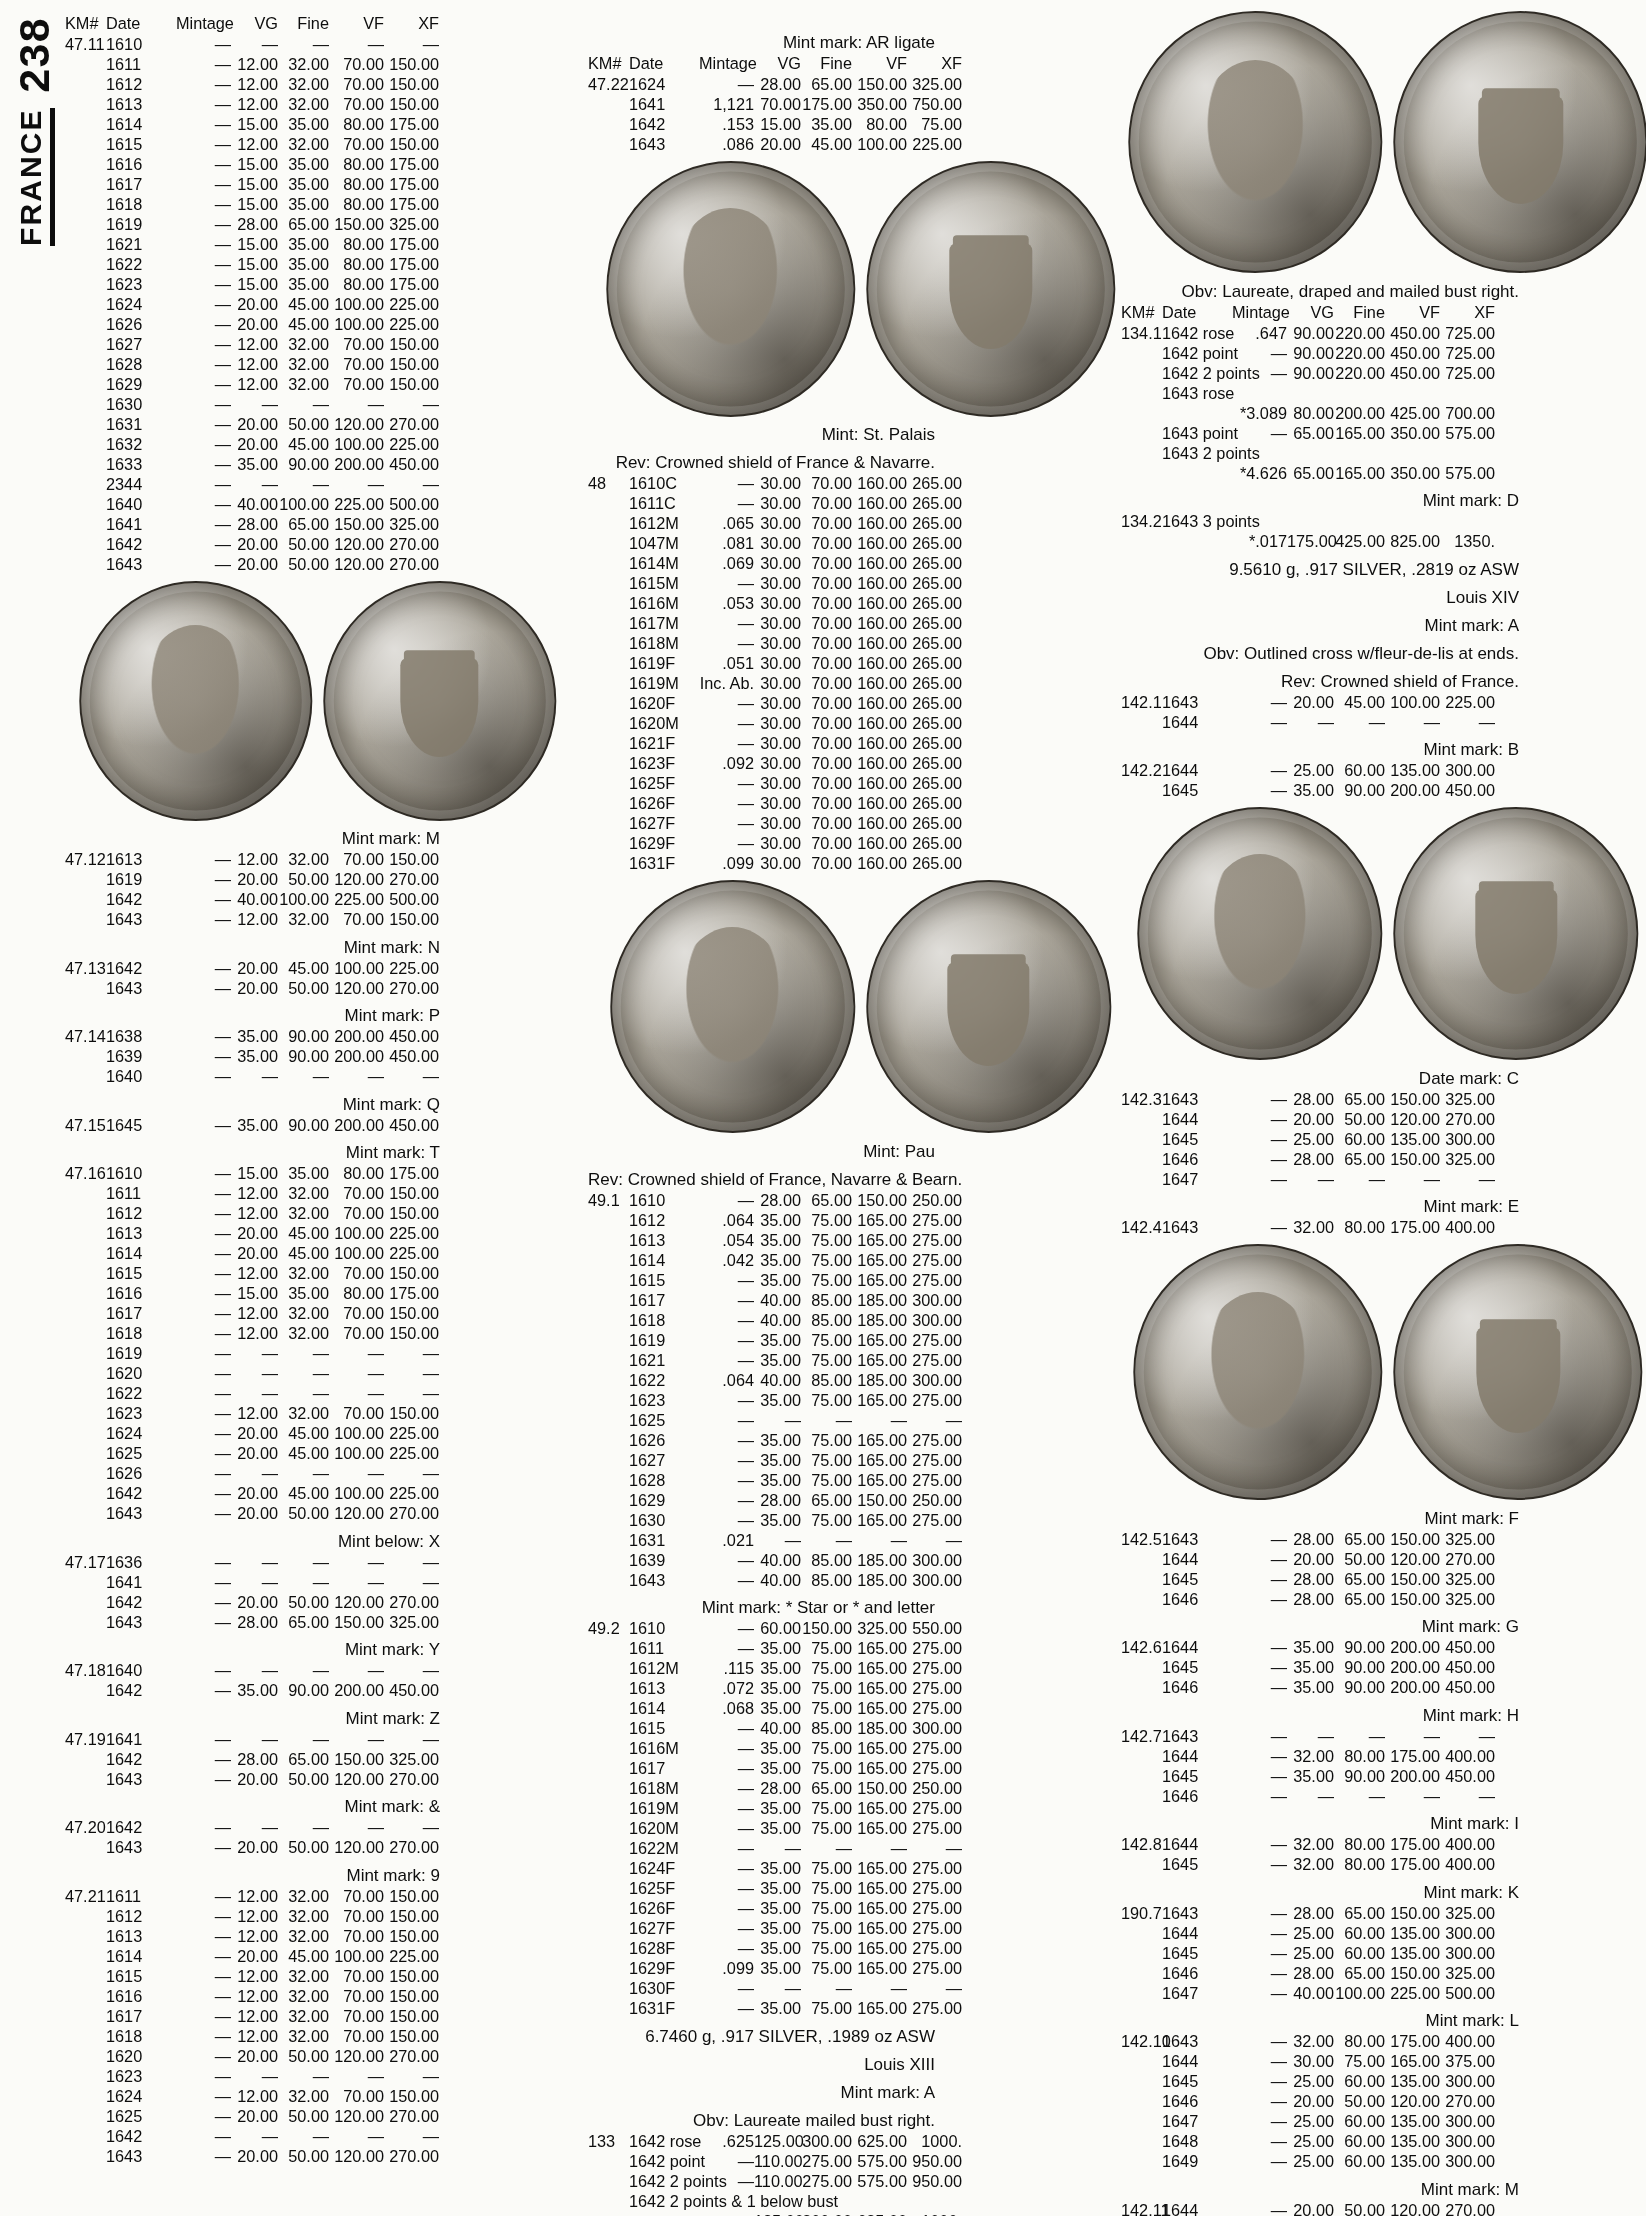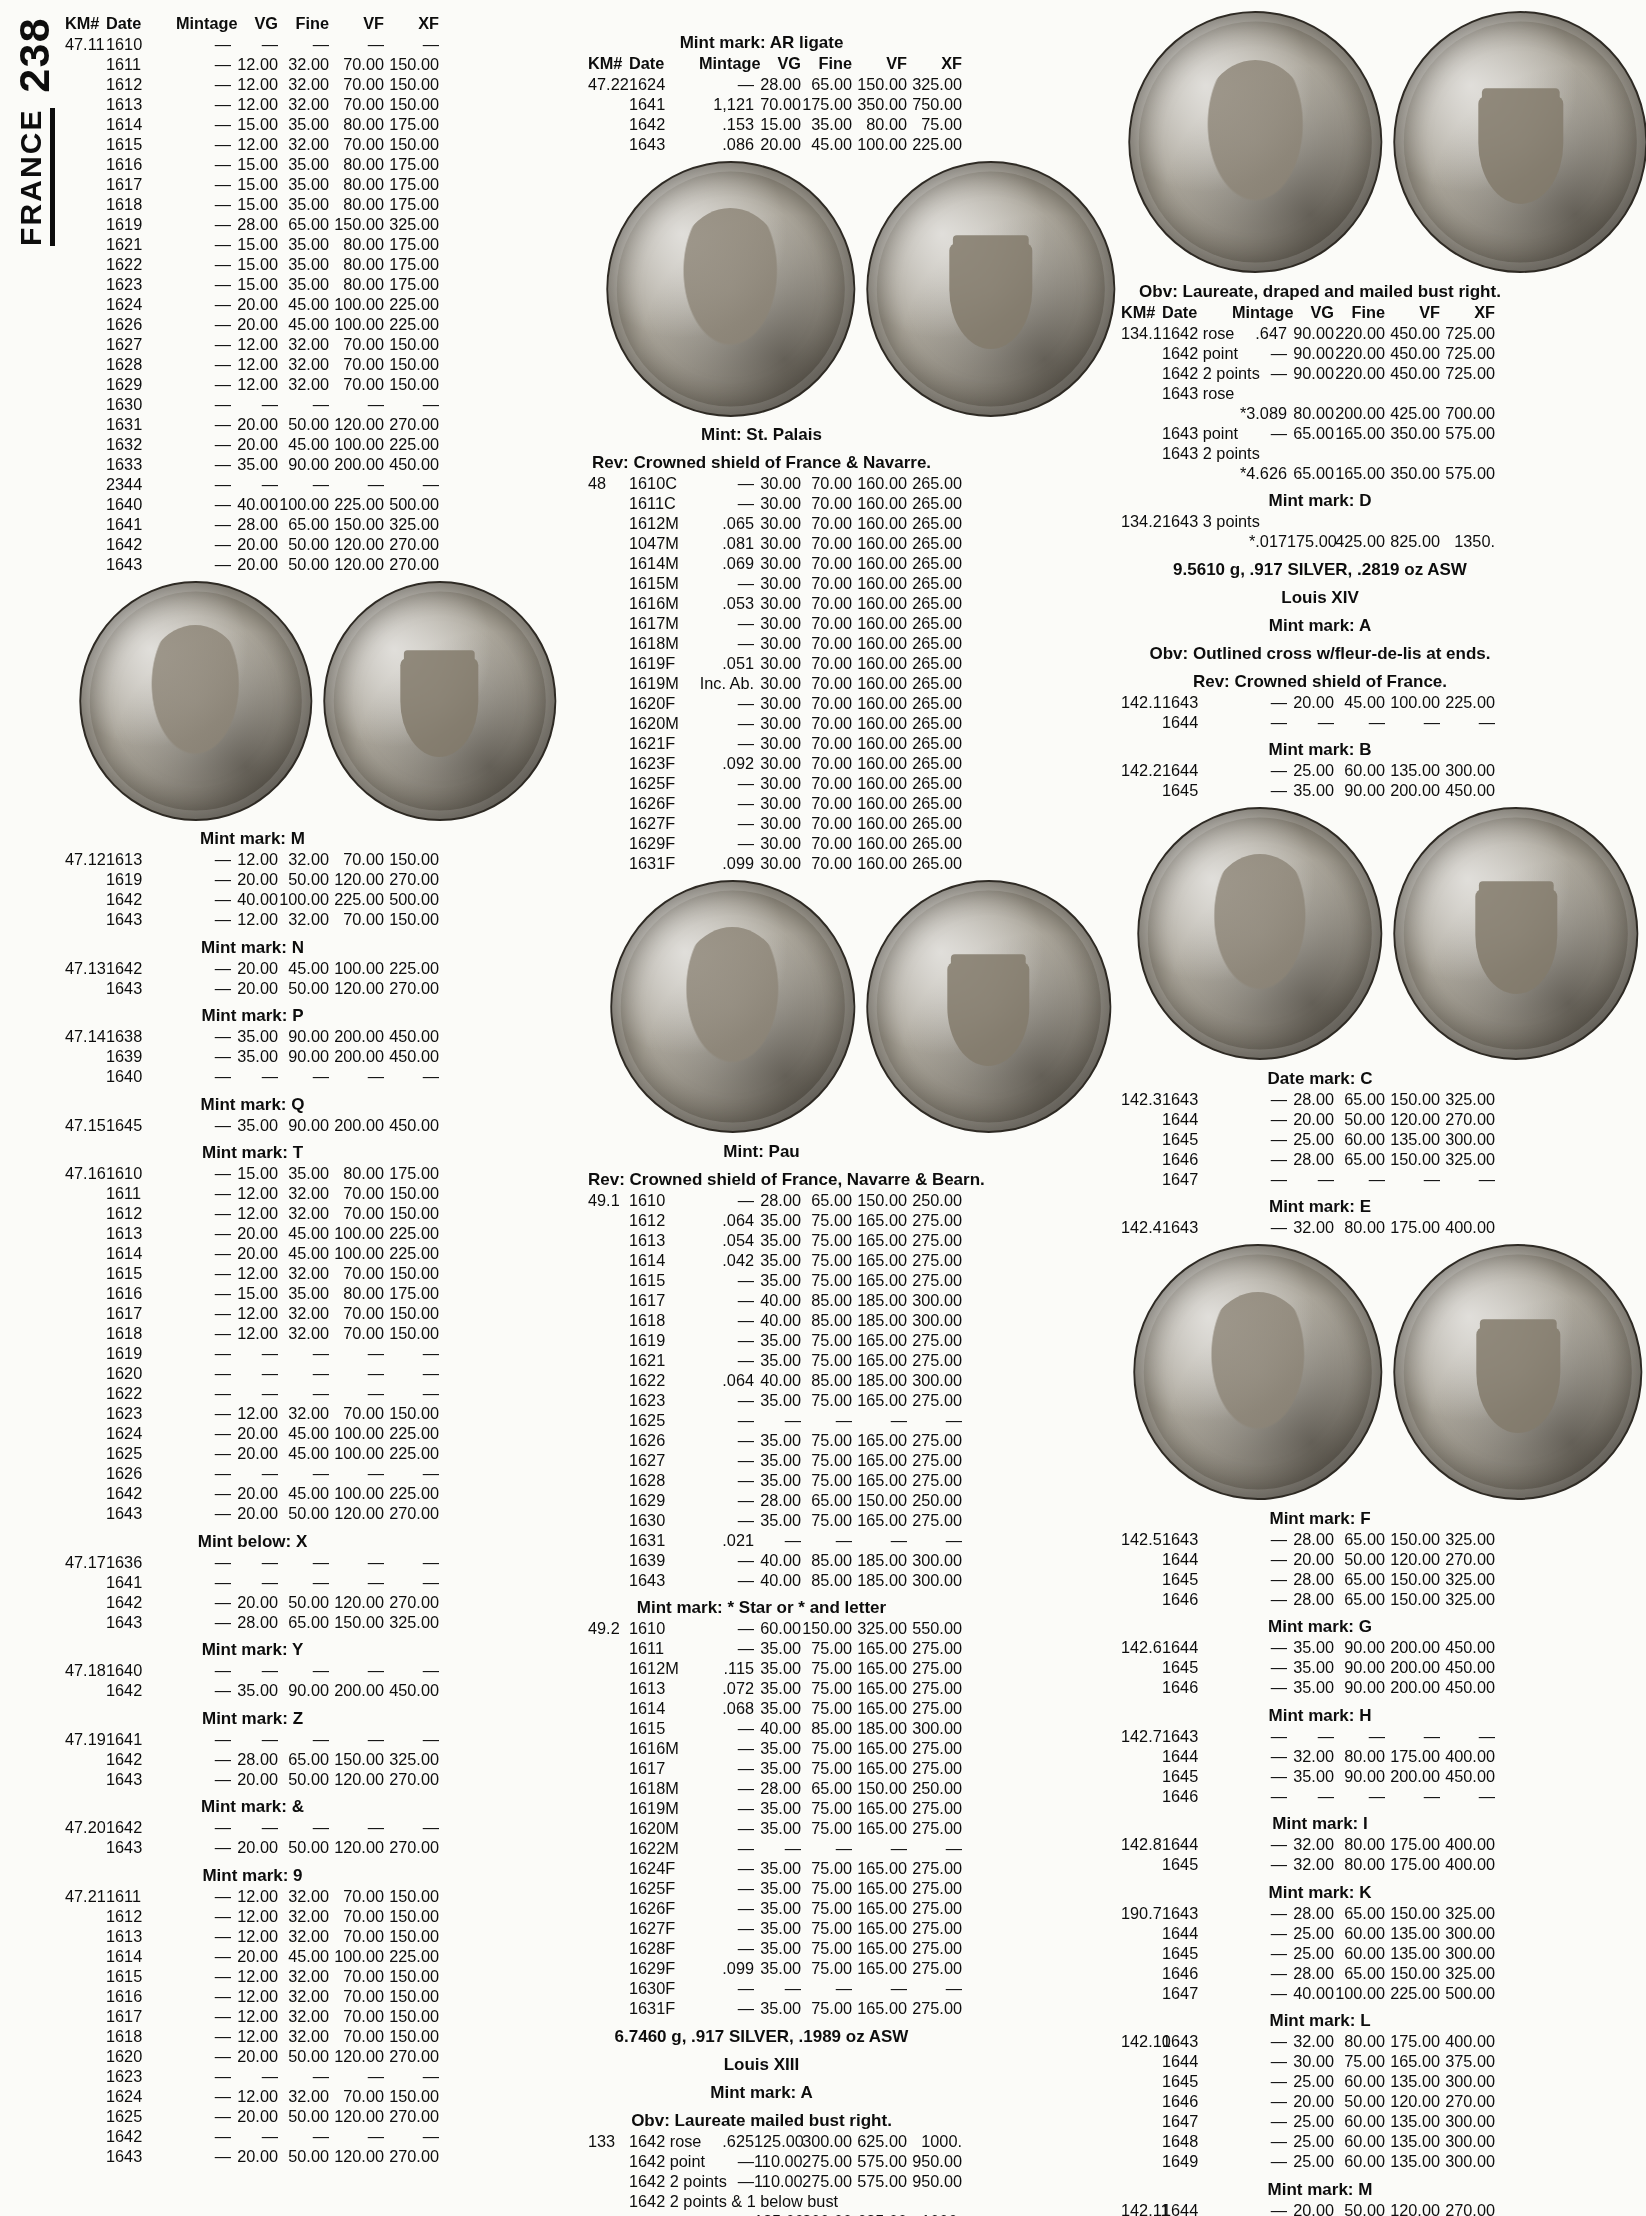--- a/index.html
+++ b/index.html
@@ -13,31 +13,31 @@
     transform:rotate(-90deg);transform-origin:0 0;
     display:flex;align-items:center;gap:15.6px;white-space:nowrap;
   }
   .country{font-size:30px;font-weight:700;letter-spacing:2.1px;border-bottom:5px solid #0d0d0d;padding-bottom:2.1px;}
   .pagenum{font-size:43px;font-weight:700;letter-spacing:1.4px;}
   .col{position:absolute;}
   #col-1{left:65px;top:12.8px;width:375px;}
   #col-2{left:588px;top:24px;width:347px;}
   #col-3{left:1121px;top:4.3px;width:398px;}
   .row{display:flex;line-height:20px;font-size:16.3px;white-space:nowrap;}
-  .row.head{font-weight:700;font-size:16.3px;line-height:21px;}
+  .row.head{font-weight:400;font-size:16.3px;line-height:21px;}
   .row span{flex:0 0 auto;display:block;}
   .c-km{width:41px;text-align:left;}
   .c-date{width:70px;text-align:left;}
   .c-mintage{width:55px;text-align:right;}
   .c-vg{width:47px;text-align:right;}
   .c-fine{width:51px;text-align:right;}
   .c-vf{width:55px;text-align:right;}
   .c-xf{width:55px;text-align:right;}
   .heading{
-    font-weight:700;font-size:17px;line-height:20px;text-align:center;
+    font-weight:400;font-size:17px;line-height:20px;text-align:right;
     margin-top:8.5px;white-space:nowrap;
   }
   .heading + .heading{margin-top:8px;}
   .coinpair{
     position:relative;left:50%;width:max-content;
     display:flex;gap:11.4px;margin:7px 0;
   }
   .coin{
     position:relative;border-radius:50%;overflow:hidden;
     border:2.1px solid #2e2a24;

